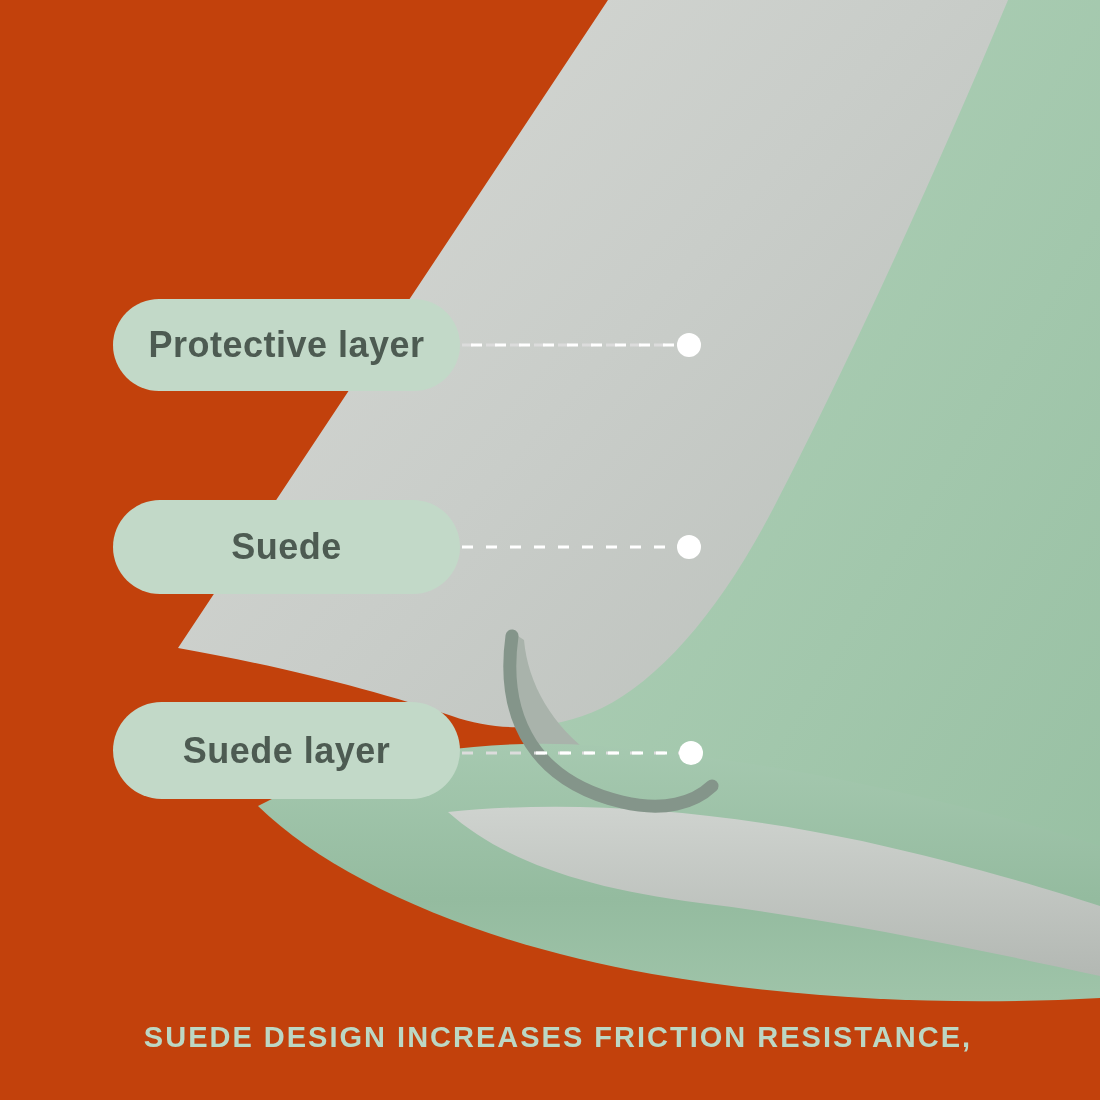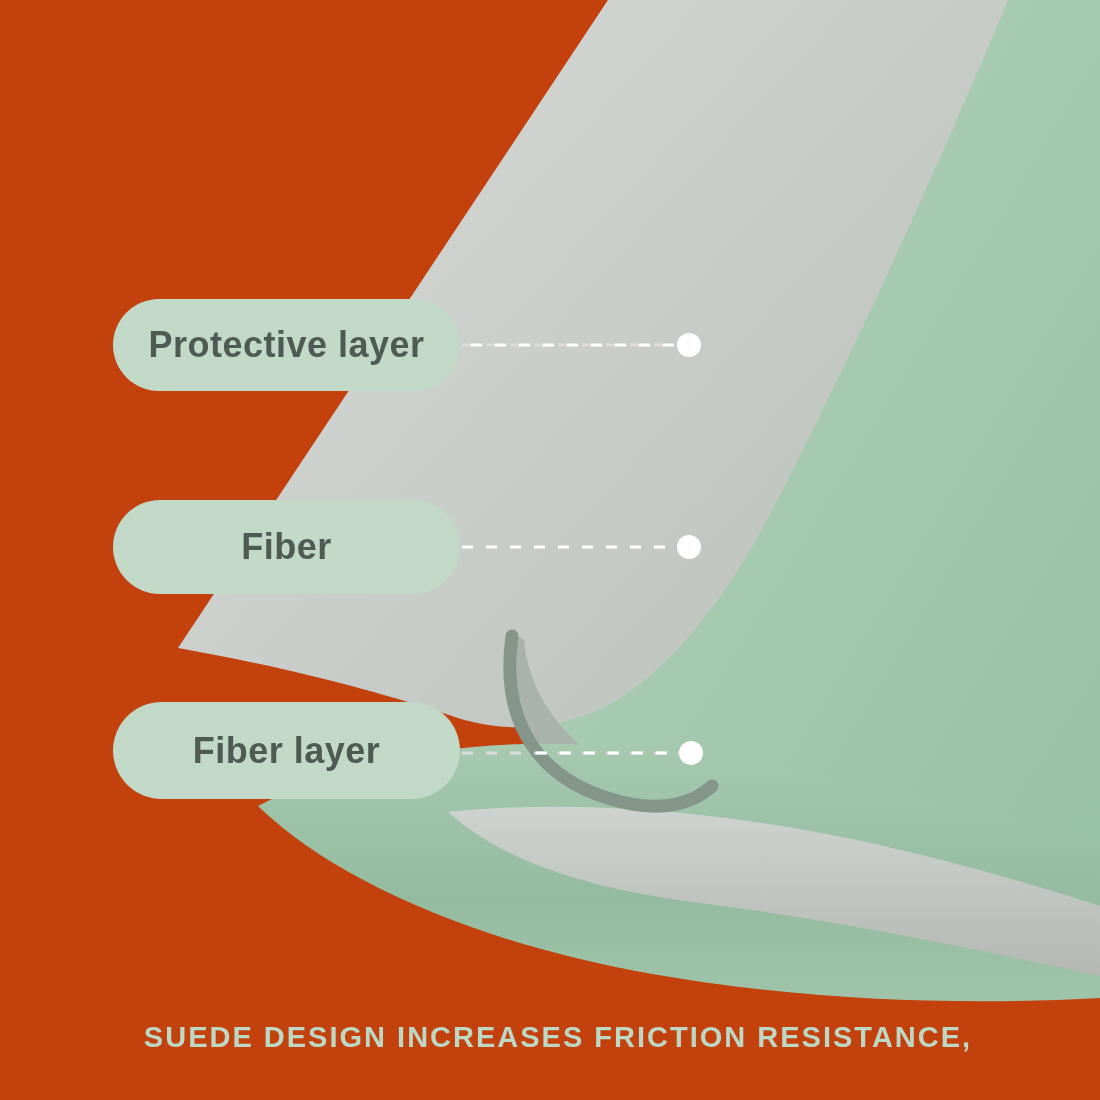--- a/index.html
+++ b/index.html
@@ -106,23 +106,23 @@
 
     <circle cx="689" cy="345" r="12" fill="#ffffff"></circle>
     <circle cx="689" cy="547" r="12" fill="#ffffff"></circle>
     <circle cx="691" cy="753" r="12" fill="#ffffff"></circle>
   </svg>
 
   <div class="pill pill-1">
     <span>Protective layer</span>
   </div>
   <div class="pill pill-2">
-    <span>Fiber</span>
+    <span>Suede</span>
   </div>
   <div class="pill pill-3">
-    <span>Fiber layer</span>
+    <span>Suede layer</span>
   </div>
 
   <div class="caption">
     <div>SUEDE DESIGN INCREASES FRICTION RESISTANCE,</div>
   </div>
 
 </div>
 
 </body></html>

